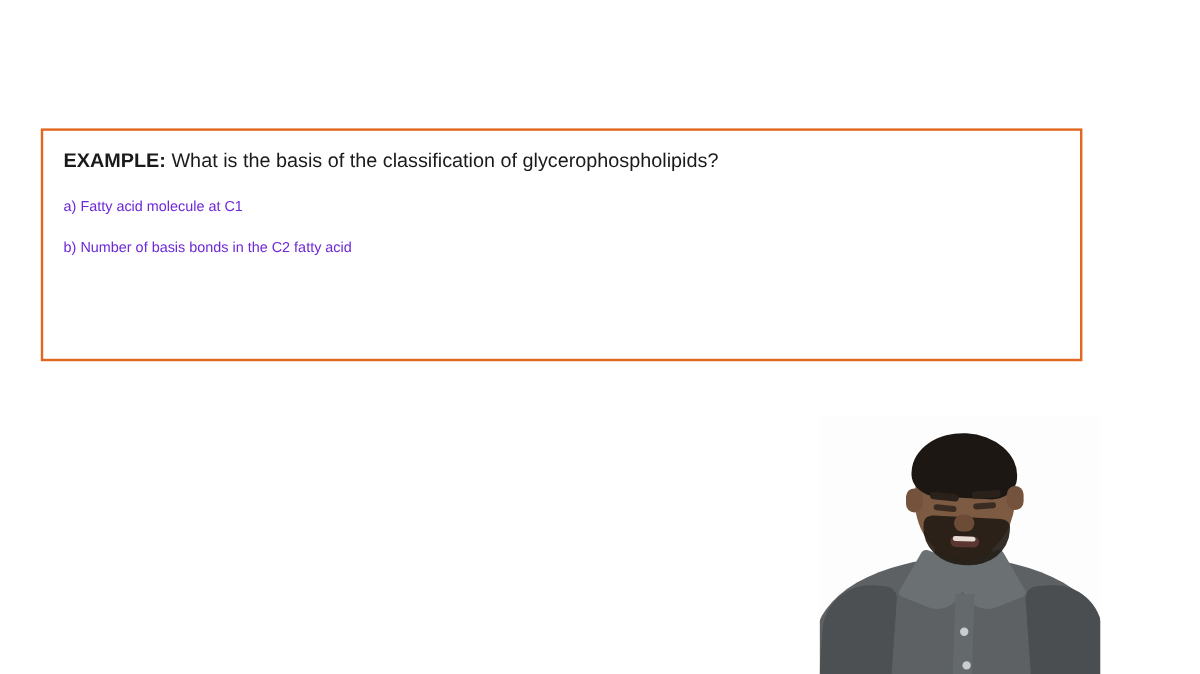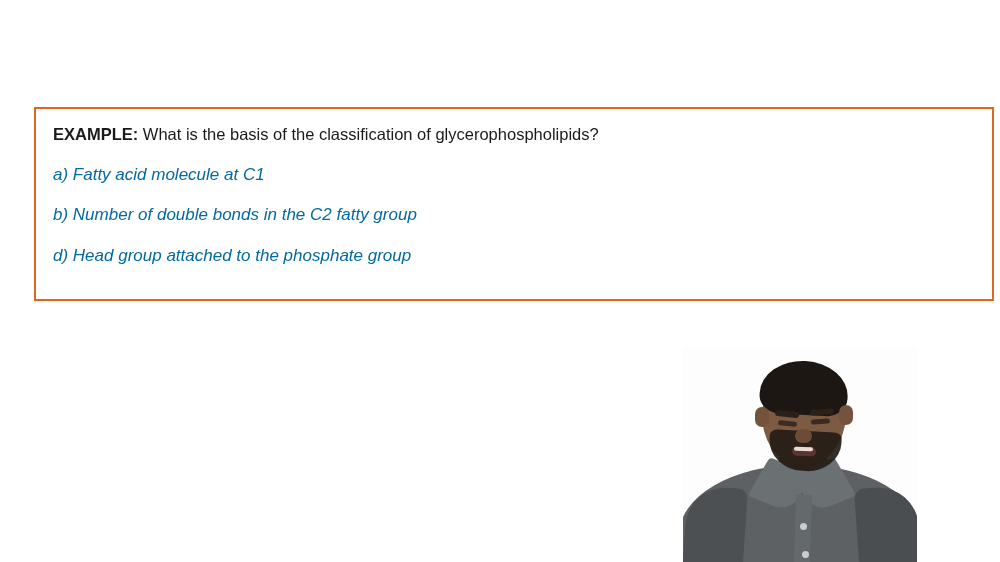--- a/index.html
+++ b/index.html
@@ -18,44 +18,43 @@
     position: absolute;
     left: 0; top: 0;
     width: 1000px;
     height: 562px;
     background: #ffffff;
   }
   .question-box {
     position: absolute;
     left: 34px;
     top: 107px;
-    width: 960px;
+    width: 868px;
     height: 194px;
     box-sizing: border-box;
     border: 2px solid #e2661e;
     background: #ffffff;
     padding: 16px 14px 0 14px;
   }
   .q-prompt {
     font-size: 16.5px;
     color: #1a1a1a;
     line-height: 1.2;
     margin: 0 0 0 0;
     padding-left: 3px;
   }
   .q-prompt .label {
     font-weight: bold;
   }
   .choice {
-    font-size: 17px;
-    color: #0369a1;
+    font-size: 12px;
+    color: #6d28d9;
     line-height: 1.2;
     padding-left: 3px;
     margin-top: 20px;
-    font-style: italic;
   }
   .webcam {
     position: absolute;
     left: 683px;
     top: 347px;
     width: 234px;
     height: 215px;
     overflow: hidden;
     background: #ffffff;
   }
@@ -279,22 +278,21 @@
 <body>
 
 <div class="slide">
 
   <div class="question-box">
     <p class="q-prompt">
       <span class="label">EXAMPLE:</span>
       <span> What is the basis of the classification of glycerophospholipids?</span>
     </p>
     <div class="choice">a) Fatty acid molecule at C1</div>
-    <div class="choice">b) Number of double bonds in the C2 fatty group</div>
-    <div class="choice">d) Head group attached to the phosphate group</div>
+    <div class="choice">b) Number of basis bonds in the C2 fatty acid</div>
   </div>
 
   <div class="webcam">
     <div class="webcam-inner">
       <div class="torso"></div>
       <div class="torso-shade-l"></div>
       <div class="torso-shade-r"></div>
       <div class="neck"></div>
       <div class="collar-l"></div>
       <div class="collar-r"></div>

